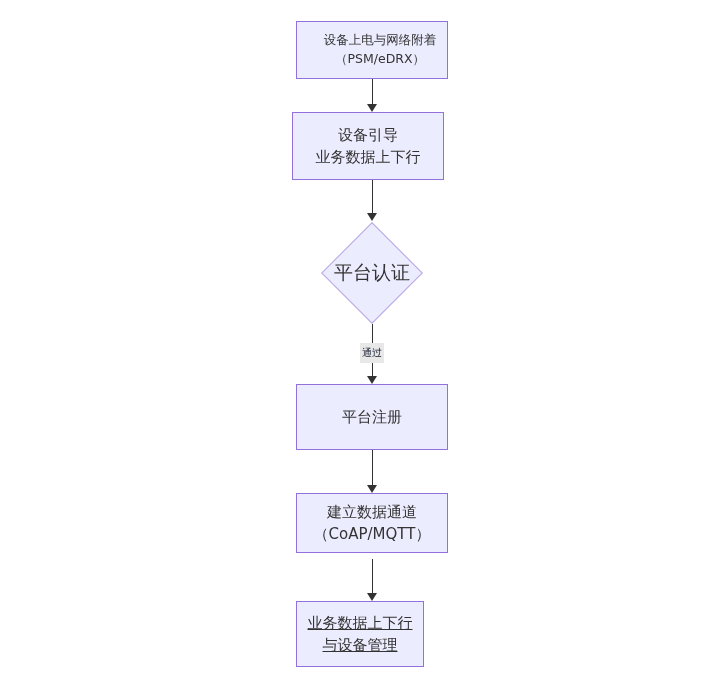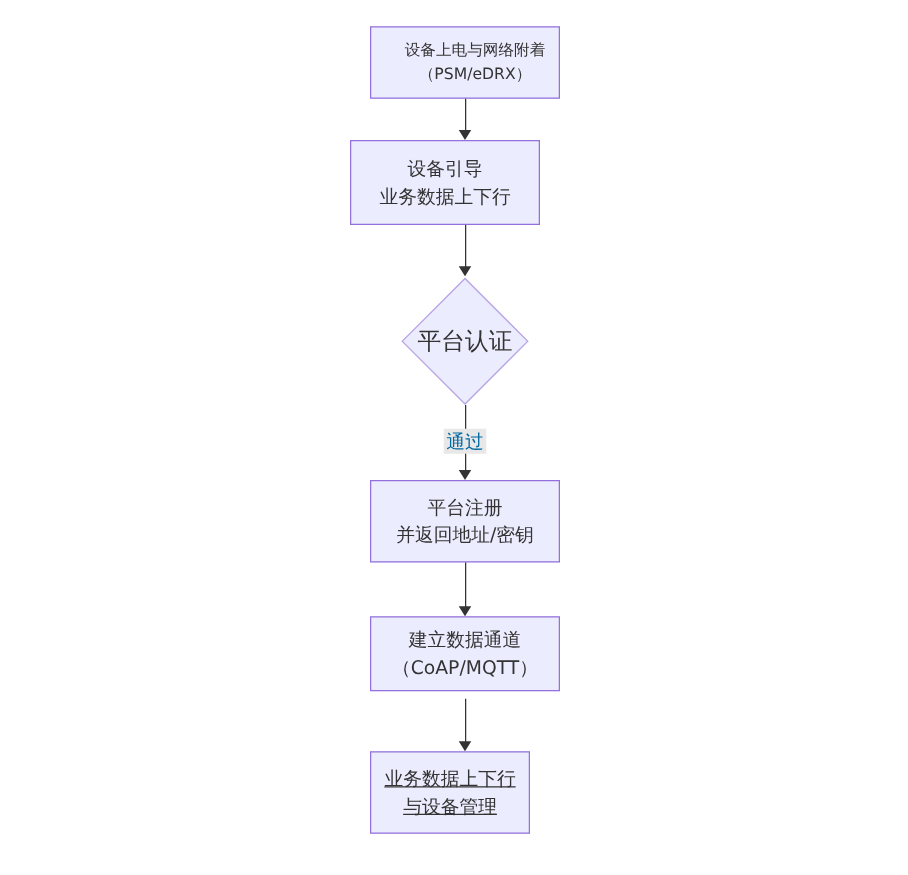--- a/index.html
+++ b/index.html
@@ -24,21 +24,21 @@
     display: flex;
     flex-direction: column;
     justify-content: center;
     align-items: center;
     text-align: center;
     font-size: 15px;
     line-height: 1.5;
   }
   .node .line { white-space: nowrap; }
   #node-1 { left: 296px; top: 21px;  width: 152px; height: 58px; font-size: 12.5px; padding-left: 16px; }
-  #node-2 { left: 280px; top: 112px; width: 152px; height: 68px; }
+  #node-2 { left: 292px; top: 112px; width: 152px; height: 68px; }
   #node-4 { left: 296px; top: 384px; width: 152px; height: 66px; }
   #node-5 { left: 296px; top: 493px; width: 152px; height: 60px; }
   #node-6 { left: 296px; top: 601px; width: 128px; height: 66px; text-decoration: underline; }
 
   .diamond-shape {
     position: absolute;
     left: 336px;
     top: 237px;
     width: 72px;
     height: 72px;
@@ -87,22 +87,22 @@
   #arrowhead-3 { top: 376px; }
   #arrowhead-4 { top: 485px; }
   #arrowhead-5 { top: 593px; }
 
   .edge-label {
     position: absolute;
     left: 372px;
     top: 343px;
     transform: translateX(-50%);
     background: #e8e8e8;
-    color: #0369a1;
-    font-size: 15px;
+    color: #0f172a;
+    font-size: 10px;
     line-height: 20px;
     padding: 0 2px;
     white-space: nowrap;
   }
 </style>
 </head>
 <body>
 
 <div class="stage">
 
@@ -124,21 +124,20 @@
 
   <div class="diamond-shape"></div>
   <div class="diamond-label">平台认证</div>
 
   <div class="edge-line" id="edge-line-3"></div>
   <div class="edge-label">通过</div>
   <div class="arrowhead" id="arrowhead-3"></div>
 
   <div class="node" id="node-4">
     <div class="line">平台注册</div>
-    <div class="line">并返回地址/密钥</div>
   </div>
 
   <div class="edge-line" id="edge-line-4"></div>
   <div class="arrowhead" id="arrowhead-4"></div>
 
   <div class="node" id="node-5">
     <div class="line">建立数据通道</div>
     <div class="line">（CoAP/MQTT）</div>
   </div>
 

